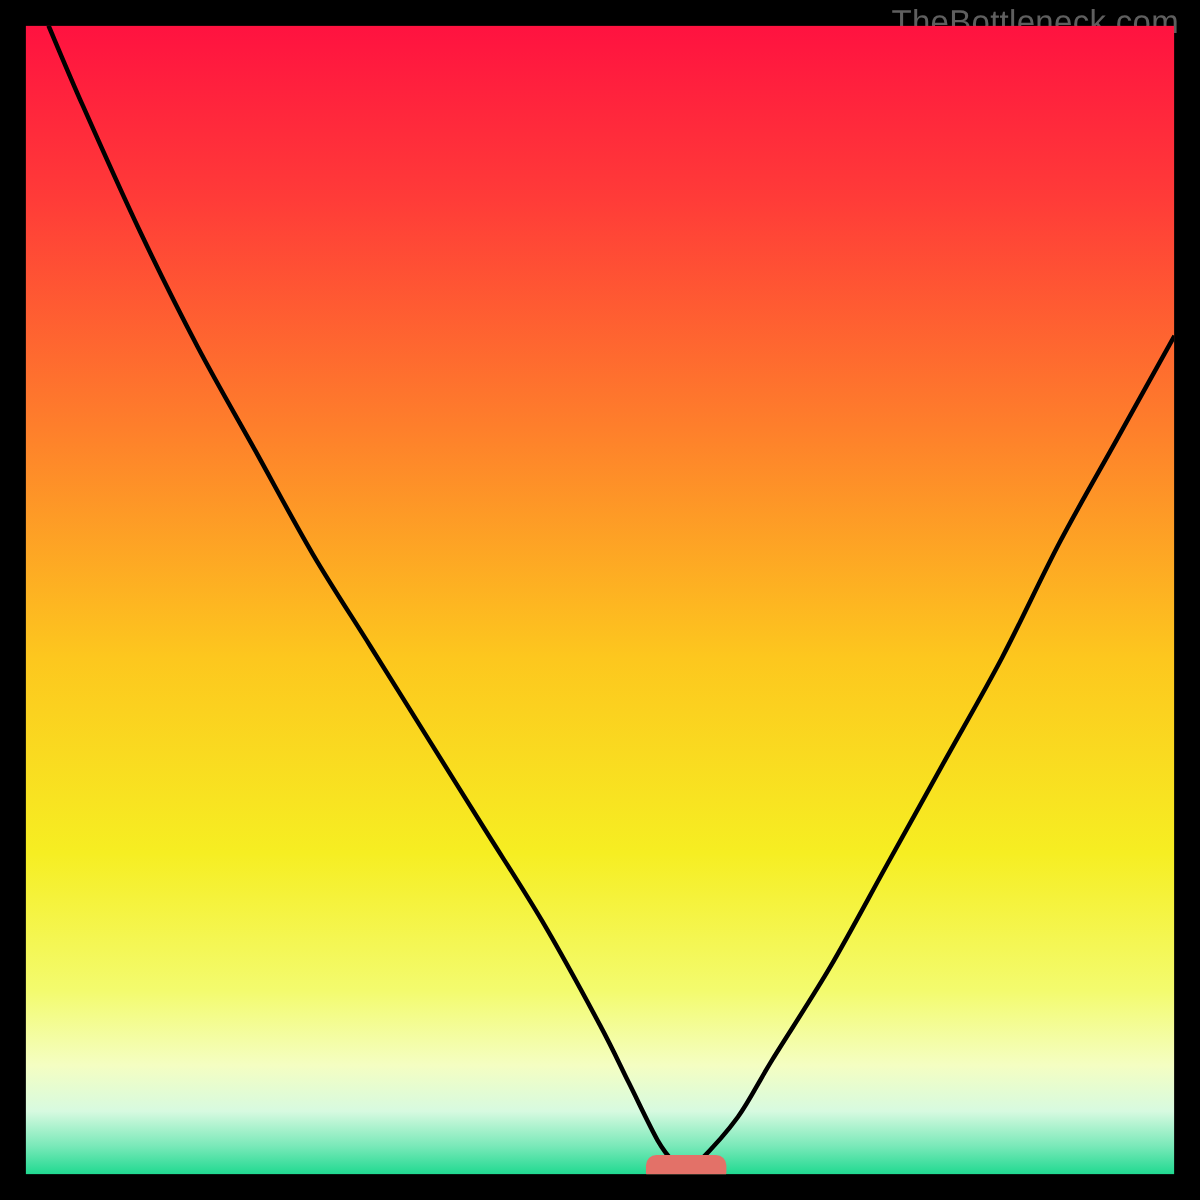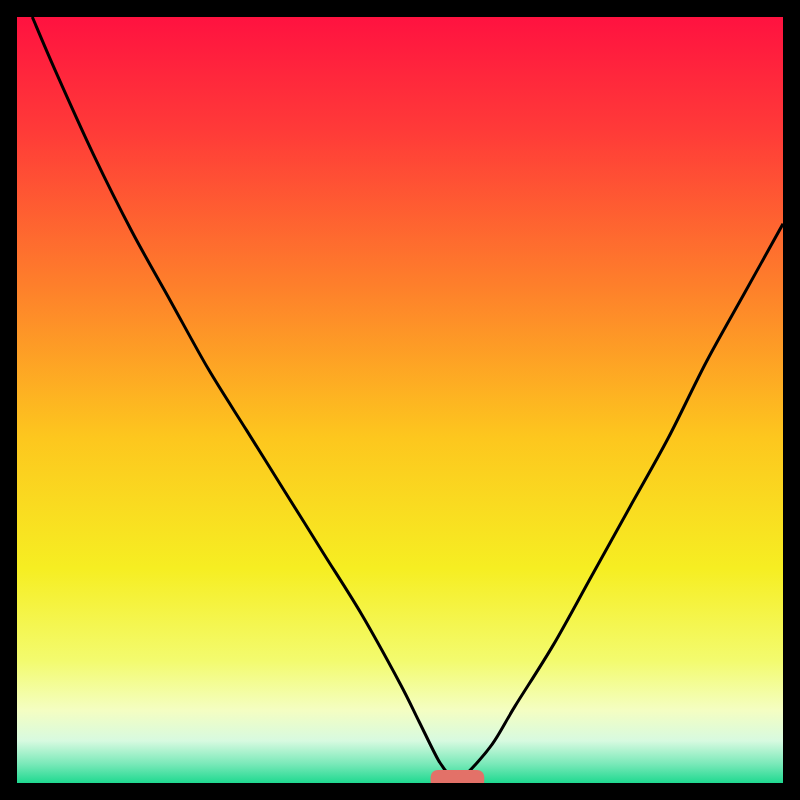--- a/index.html
+++ b/index.html
@@ -33,20 +33,21 @@
     font-weight: 500;
     letter-spacing: 0.2px;
     user-select: none;
   }
   svg { display: block; }
 </style>
 </head>
 <body>
 
 <div class="frame">
+  <div class="watermark">TheBottleneck.com</div>
 
   <div class="plot">
     <svg id="chart-svg" viewBox="0 0 766 766" width="766" height="766">
       <defs>
         <linearGradient id="bg-grad" x1="0" y1="0" x2="0" y2="1">
             <stop offset="0%" stop-color="#ff1240"></stop>
             <stop offset="15%" stop-color="#ff3b38"></stop>
             <stop offset="35%" stop-color="#fe7f2b"></stop>
             <stop offset="55.00000000000001%" stop-color="#fdc71e"></stop>
             <stop offset="72%" stop-color="#f6ee22"></stop>

